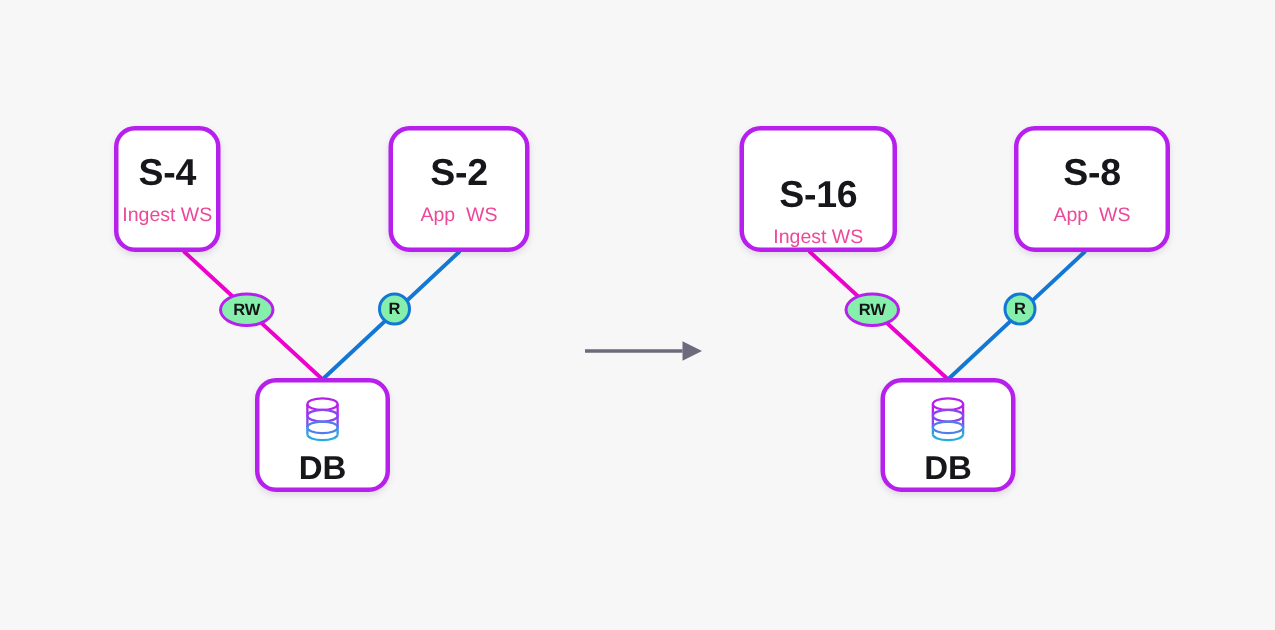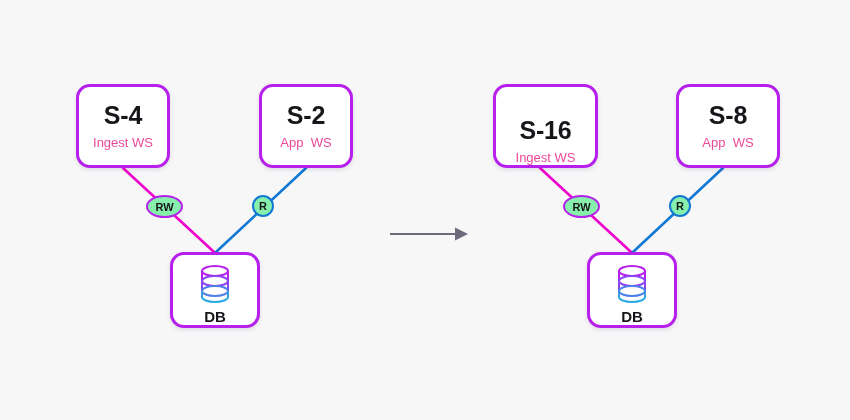--- a/index.html
+++ b/index.html
@@ -49,21 +49,21 @@
     font-weight: normal;
     color: #ec4899;
     margin-top: 7px;
     white-space: pre;
   }
   .db-box {
     justify-content: flex-start;
     padding-top: 9px;
   }
   .db-label {
-    font-size: 15px;
+    font-size: 22px;
     font-weight: bold;
     color: #17171b;
     margin-top: 4px;
   }
   .db-icon {
     display: block;
   }
   .edge-badge {
     position: absolute;
     box-sizing: border-box;
@@ -108,21 +108,21 @@
 
     <line x1="540" y1="168" x2="631" y2="252" stroke="#ee00cc" stroke-width="2.6" stroke-linecap="round"></line>
     <line x1="723" y1="168" x2="633" y2="252" stroke="#1278d4" stroke-width="2.6" stroke-linecap="round"></line>
 
     <g>
       <line x1="390" y1="234" x2="455" y2="234" stroke="#6b6b7b" stroke-width="2.2" stroke-linecap="butt"></line>
       <polygon points="455,227.5 468,234 455,240.5" fill="#6b6b7b"></polygon>
     </g>
   </svg>
 
-  <div class="node-box" style="left:76px; top:84px; width:94px; height:84px;">
+  <div class="node-box" style="left:76px; top:84px; width:71px; height:84px;">
     <div class="node-title">S-4</div>
     <div class="node-sub">Ingest WS</div>
   </div>
 
   <div class="node-box" style="left:259px; top:84px; width:94px; height:84px;">
     <div class="node-title">S-2</div>
     <div class="node-sub">App  WS</div>
   </div>
 
   <div class="node-box db-box" style="left:170px; top:252px; width:90px; height:76px;">

